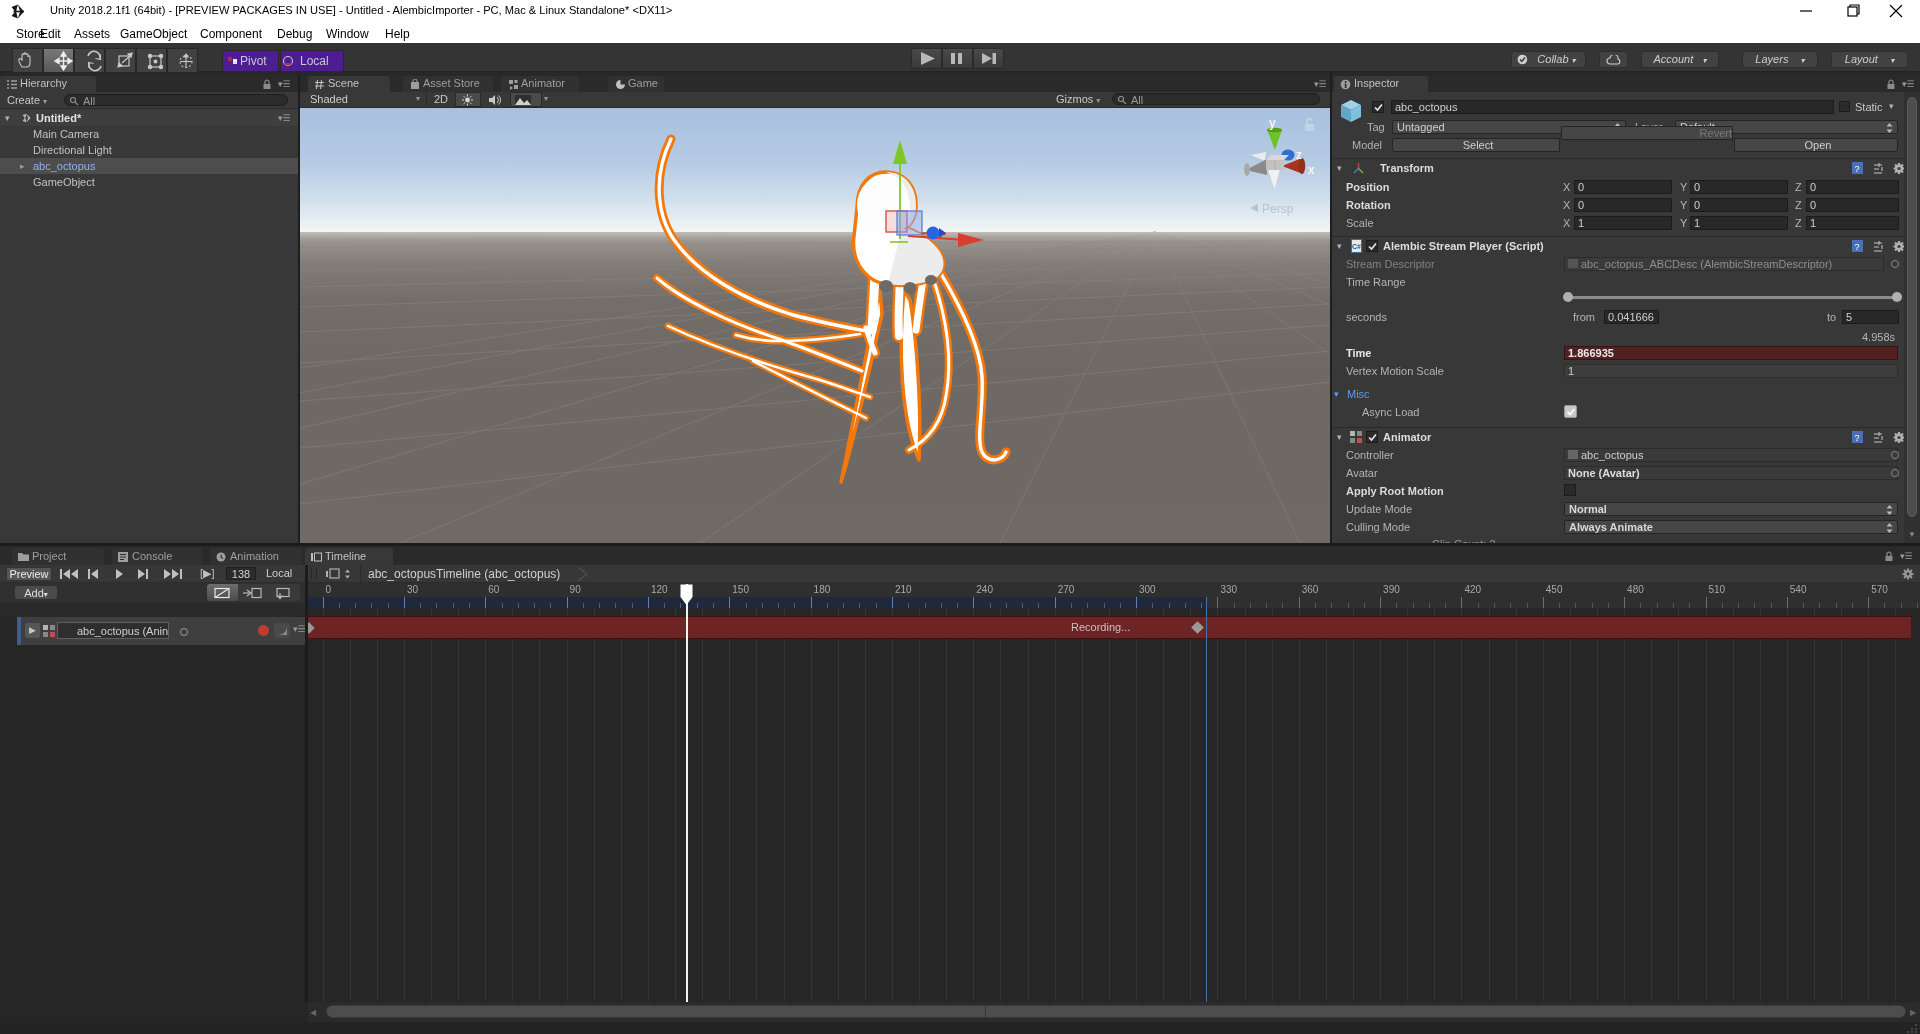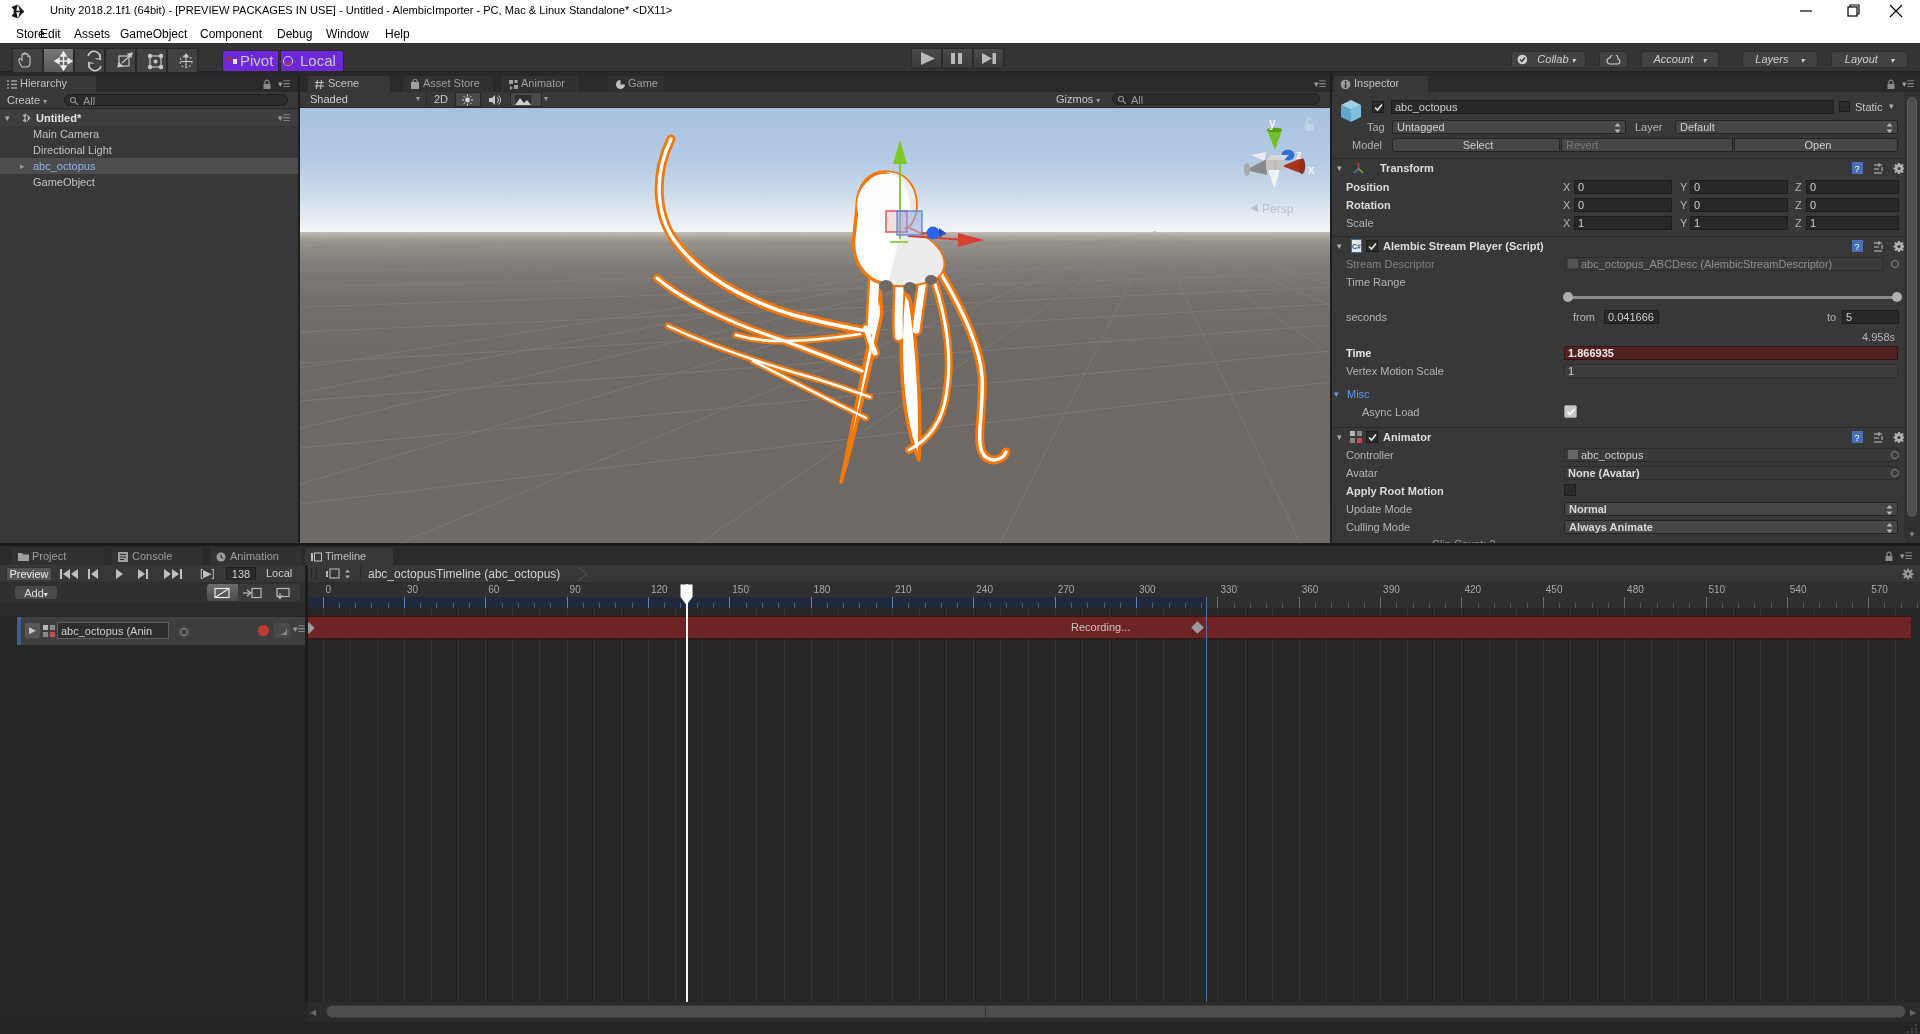--- a/index.html
+++ b/index.html
@@ -12,21 +12,21 @@
 #titlebar { left:0; top:0; width:1920px; height:22px; background:#ffffff; color:#000; }
 #titletext { left:50px; top:4px; font-size:11.1px; color:#000; }
 #menubar { left:0; top:22px; width:1920px; height:21px; background:#ffffff; color:#000; }
 .menuitem { position:absolute; top:5px; font-size:12px; color:#000; }
 
 
 #toolbar { left:0; top:43px; width:1920px; height:29px; background:#343434; border-bottom:1px solid #232323; }
 .toolbtn { position:absolute; top:5px; width:31px; height:25px; background:#414141; border:1px solid #282828; }
 .toolbtn.on { background:linear-gradient(#787878,#585858); }
 .tbtn { position:absolute; height:17px; top:8px; background:#424242; border:1px solid #2d2d2d; border-radius:3px; color:#cfcfcf; font-size:11px; line-height:15px; text-align:center;font-style:italic; }
-.pvbtn { position:absolute; top:7px; height:22px; background:#6d28d9; border:1px solid #292929; color:#c8c8c8; font-size:15px; line-height:20px; }
+.pvbtn { position:absolute; top:7px; height:22px; background:#4c1d95; border:1px solid #292929; color:#c8c8c8; font-size:12px; line-height:20px; }
 
 
 .tabbar { position:absolute; height:16px; background:#2a2a2a; width:100%; }
 .tab { position:absolute; top:0; height:16px; border-radius:3px 3px 0 0; background:#313131; color:#9e9e9e; font-size:11px; line-height:15px; padding:0 6px 0 20px; }
 .tab.on { background:#383838; color:#c2c2c2; }
 
 
 #hierarchy { left:0; top:76px; width:298px; height:467px; background:#383838; }
 .hrow { position:absolute; left:0; width:298px; height:16px; line-height:16px; color:#c2c2c2; }
 
@@ -424,21 +424,21 @@
       <div class="abs" style="left:35px;top:29px;color:#b4b4b4">Tag</div>
       <div class="idrop" style="left:60px;top:28px;width:234px">Untagged<svg style="position:absolute;right:4px;top:2px" width="7" height="10" viewBox="0 0 7 10">
             <path d="M3.5 0 L0.5 3.5 H6.5 Z M3.5 10 L0.5 6.5 H6.5 Z" fill="#b8b8b8"></path>
           </svg></div>
       <div class="abs" style="left:303px;top:29px;color:#b4b4b4">Layer</div>
       <div class="idrop" style="left:343px;top:28px;width:223px">Default<svg style="position:absolute;right:4px;top:2px" width="7" height="10" viewBox="0 0 7 10">
             <path d="M3.5 0 L0.5 3.5 H6.5 Z M3.5 10 L0.5 6.5 H6.5 Z" fill="#b8b8b8"></path>
           </svg></div>
       <div class="abs" style="left:20px;top:47px;color:#b4b4b4">Model</div>
       <div class="idrop" style="left:60px;top:46px;width:168px;text-align:center;border-radius:3px 0 0 3px">Select</div>
-      <div class="idrop" style="left:229px;top:46px;width:172px;text-align:left;color:#787878;border-radius:0">Revert</div>
+      <div class="idrop" style="left:229px;top:34px;width:172px;text-align:right;color:#787878;border-radius:0">Revert</div>
       <div class="idrop" style="left:402px;top:46px;width:164px;text-align:center;border-radius:0 3px 3px 0">Open</div>
 
       <div class="abs" style="left:0;top:66px;width:588px;height:1px;background:#2a2a2a"></div>
       <div class="abs" style="left:5px;top:71px;color:#b0b0b0;font-size:9px">▾</div>
       <svg class="abs" style="left:20px;top:70px" width="13" height="13" viewBox="0 0 13 13">
           <line x1="6.5" y1="6.5" x2="6.5" y2="1" stroke="#c04040" stroke-width="1.6"></line>
           <line x1="6.5" y1="6.5" x2="2" y2="11" stroke="#4a78c8" stroke-width="1.6"></line>
           <line x1="6.5" y1="6.5" x2="11" y2="11" stroke="#6fae3a" stroke-width="1.6"></line>
         </svg>
       <div class="abs" style="left:48px;top:70px;color:#dedede;font-weight:bold;font-size:11px">Transform</div>
@@ -898,21 +898,21 @@
     <div class="abs" style="left:17px;top:74px;width:288px;height:28px;background:#3f3f3f">
       <div class="abs" style="left:0;top:0;width:4px;height:28px;background:#3d6091"></div>
       <div class="abs" style="left:8px;top:6px;width:15px;height:15px;background:#565656;border-radius:2px"></div>
       <div class="abs" style="left:12px;top:8px;color:#c8c8c8;font-size:9px">▶</div>
       <svg class="abs" style="left:26px;top:8px" width="12" height="12" viewBox="0 0 12 12">
           <rect x="0" y="0" width="5" height="5" fill="#b5b5b5"></rect>
           <rect x="7" y="0" width="5" height="5" fill="#888"></rect>
           <rect x="0" y="7" width="5" height="5" fill="#888"></rect>
           <rect x="7" y="7" width="5" height="5" fill="#c05050"></rect>
         </svg>
-      <div class="abs" style="left:40px;top:5px;width:112px;height:17px;background:#2e2e2e;border:1px solid #5f5f5f;color:#cfcfcf;line-height:16px;padding-left:3px;overflow:hidden;white-space:nowrap">abc_octopus (Anin</div>
+      <div class="abs" style="left:40px;top:5px;width:112px;height:17px;background:#2e2e2e;border:1px solid #5f5f5f;color:#cfcfcf;line-height:16px;padding-left:19px;overflow:hidden;white-space:nowrap">abc_octopus (Anin</div>
       <div class="circ" style="left:163px;top:11px;border-color:#999"></div>
       <div class="abs" style="left:241px;top:8px;width:11px;height:11px;background:#c23b2e;border-radius:50%"></div>
       <div class="abs" style="left:257px;top:6px;width:16px;height:15px;background:#4a4a4a;border-radius:2px"></div>
       <svg class="abs" style="left:259px;top:8px" width="12" height="11" viewBox="0 0 12 11">
           <path d="M1 10 L11 10 L11 1 C11 7 7 10 1 10 Z" fill="#8a8a8a"></path>
         </svg>
       <div class="abs" style="left:276px;top:7px;color:#9a9a9a;font-size:9px">▾☰</div>
     </div>
 
     <div class="abs" style="left:0;top:102px;width:305px;height:357px;background:#262626"></div>

